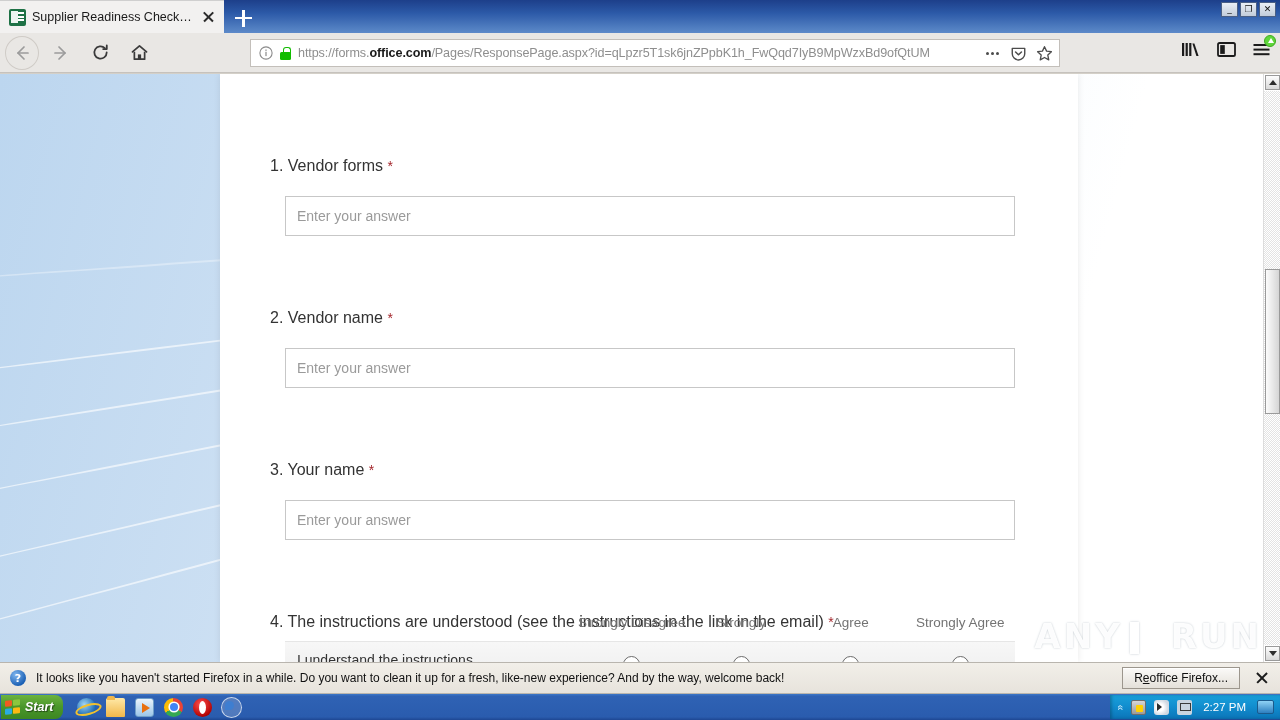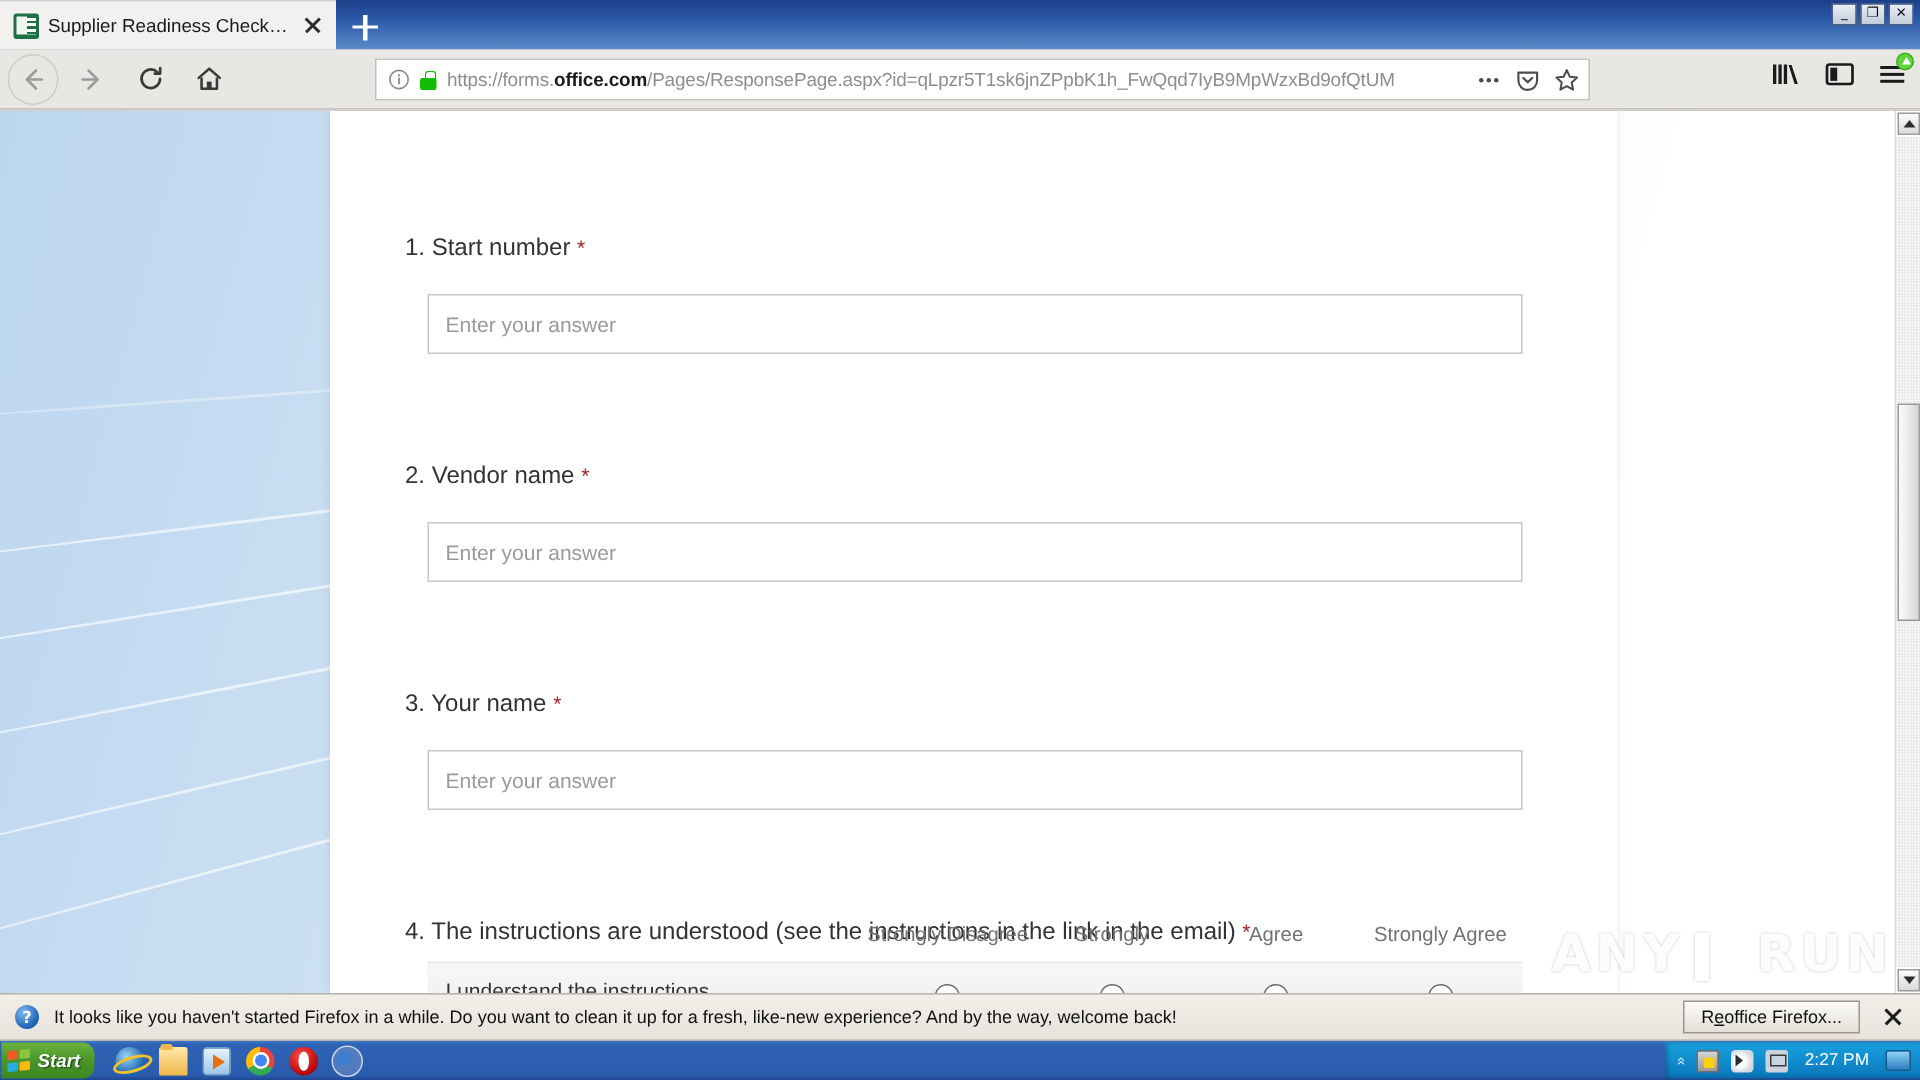--- a/index.html
+++ b/index.html
@@ -492,21 +492,21 @@
     <div class="swoosh" style="top:495px; transform:rotate(-13deg); width:640px;"></div>
     <div class="swoosh" style="top:560px; transform:rotate(-15deg); width:660px;"></div>
     <div class="swoosh" style="top:205px; transform:rotate(-4deg); width:520px; opacity:.55;"></div>
   </div>
 
 
   <div class="formcard">
 
     <div class="q" style="top:83px;">
       <span>1.</span>
-      <span>Start number</span>
+      <span>Vendor forms</span>
       <span class="req">*</span>
     </div>
     <div class="ans" style="top:122px;">
       <span class="ph">Enter your answer</span>
     </div>
 
     <div class="q" style="top:235px;">
       <span>2.</span>
       <span>Vendor name</span>
       <span class="req">*</span>

